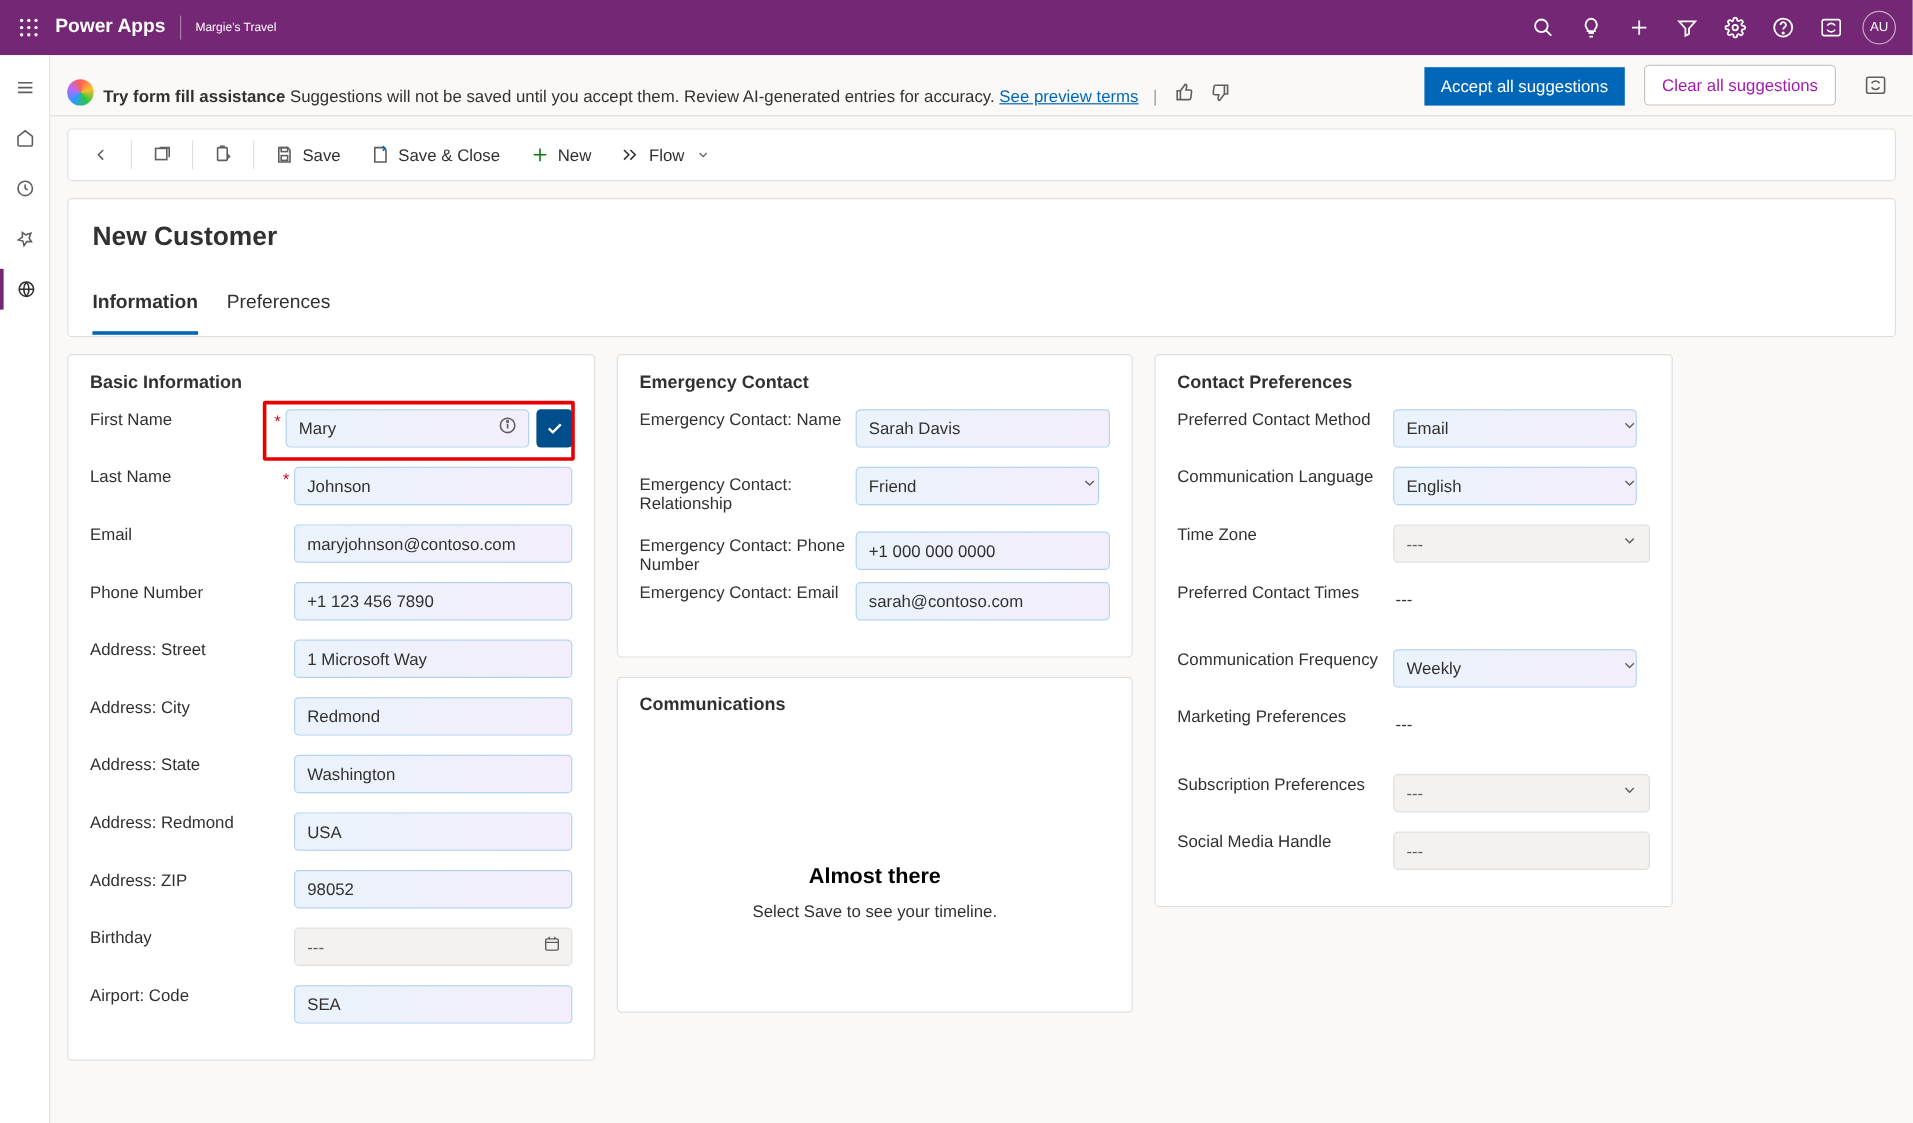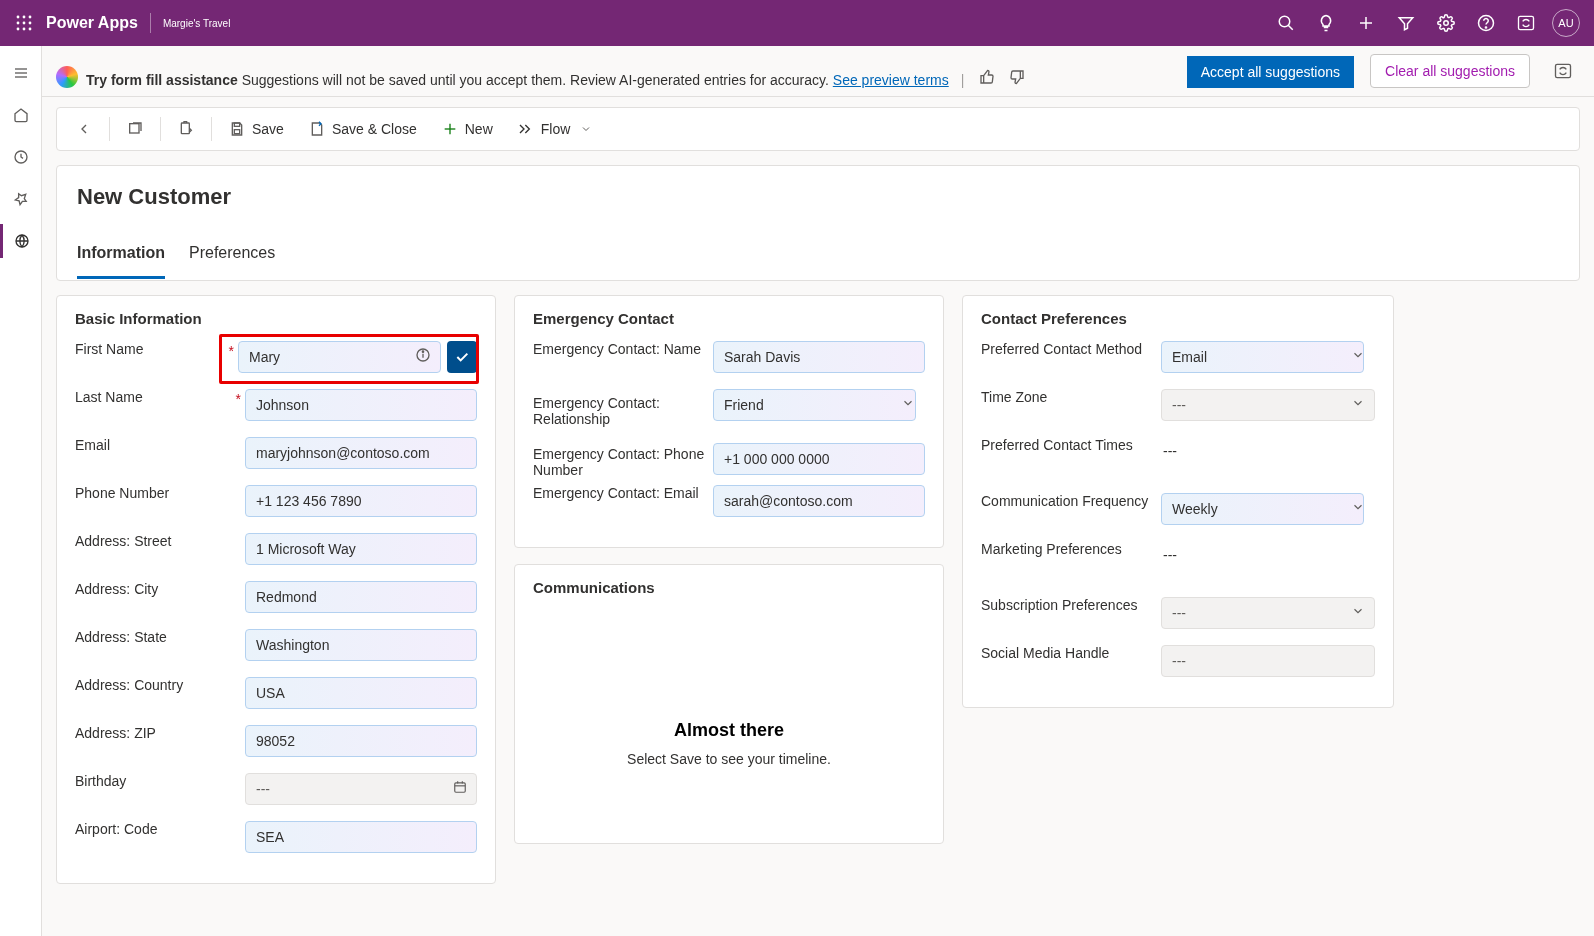--- a/index.html
+++ b/index.html
@@ -394,21 +394,21 @@
                 <input class="sugg-input" value="Redmond" style="">
               </div>
           </div>
           <div class="field-row">
             <div class="field-label">Address: State</div>
             <div class="field-input-wrap">
                 <input class="sugg-input" value="Washington" style="">
               </div>
           </div>
           <div class="field-row">
-            <div class="field-label">Address: Country</div>
+            <div class="field-label">Address: Redmond</div>
             <div class="field-input-wrap">
                 <input class="sugg-input" value="USA" style="">
               </div>
           </div>
           <div class="field-row">
             <div class="field-label">Address: ZIP</div>
             <div class="field-input-wrap">
                 <input class="sugg-input" value="98052" style="">
               </div>
           </div>
@@ -482,20 +482,28 @@
 
           <div class="field-row">
             <div class="field-label" style="width:180px">Preferred Contact Method</div>
             <div class="field-input-wrap">
                 <div class="rel select-like"><input class="sugg-input" readonly="" value="Email" style=""><span class="chev"><svg width="14" height="14" viewBox="0 0 24 24" fill="none" stroke="#605e5c" stroke-width="2">
                       <path d="M6 9l6 6 6-6"></path>
                     </svg></span></div>
               </div>
           </div>
           <div class="field-row">
+            <div class="field-label" style="width:180px">Communication Language</div>
+            <div class="field-input-wrap">
+                <div class="rel select-like"><input class="sugg-input" readonly="" value="English" style=""><span class="chev"><svg width="14" height="14" viewBox="0 0 24 24" fill="none" stroke="#605e5c" stroke-width="2">
+                      <path d="M6 9l6 6 6-6"></path>
+                    </svg></span></div>
+              </div>
+          </div>
+          <div class="field-row">
             <div class="field-label" style="width:180px">Time Zone</div>
             <div class="field-input-wrap">
                 <div class="rel select-like">
                   <div class="plain-readonly">---</div>
                   <span class="chev"><svg width="14" height="14" viewBox="0 0 24 24" fill="none" stroke="#605e5c" stroke-width="2">
                       <path d="M6 9l6 6 6-6"></path>
                     </svg></span>
                 </div>
               </div>
           </div>

